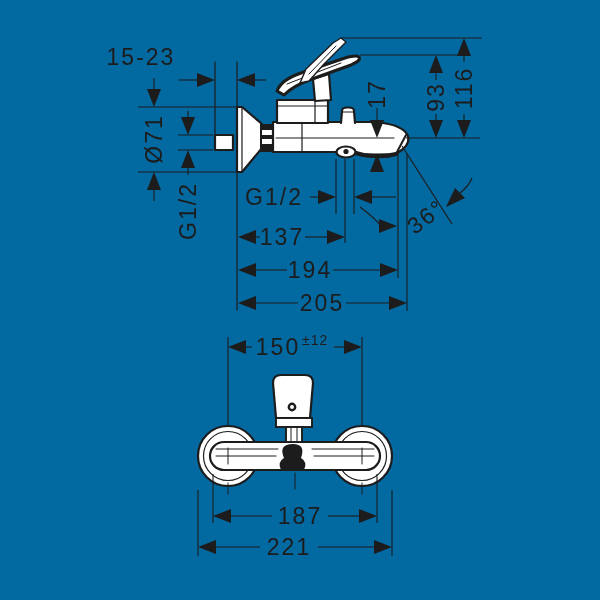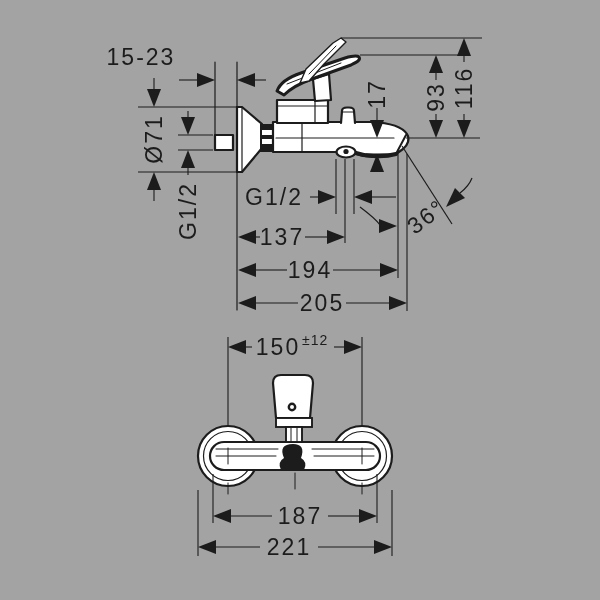--- a/index.html
+++ b/index.html
@@ -1,16 +1,16 @@
 <!DOCTYPE html>
 <html><head>
 <meta charset="utf-8">
 <style>
   html,body{margin:0;padding:0;background:#ffffff;}
-  .stage{position:relative;width:600px;height:600px;background:#a3a3a3;overflow:hidden;}
+  .stage{position:relative;width:600px;height:600px;background:#0369a1;overflow:hidden;}
   svg{position:absolute;left:0;top:0;}
   .ol{fill:none;stroke:#1c1c1c;stroke-width:2.2;stroke-linejoin:round;stroke-linecap:round;}
   .ol3{fill:#ffffff;stroke:#1c1c1c;stroke-width:3;stroke-linejoin:round;}
   .wh{fill:#ffffff;}
   .nf{fill:none;}
   .thin{fill:none;stroke:#1c1c1c;stroke-width:1.2;stroke-linecap:round;}
   .dl{fill:none;stroke:#1c1c1c;stroke-width:1.1;stroke-linecap:butt;}
   .thick{fill:none;stroke:#1c1c1c;stroke-width:4.2;stroke-linecap:round;}
   .arr{fill:#1c1c1c;stroke:none;}
   .ink{fill:#1c1c1c;stroke:none;}

